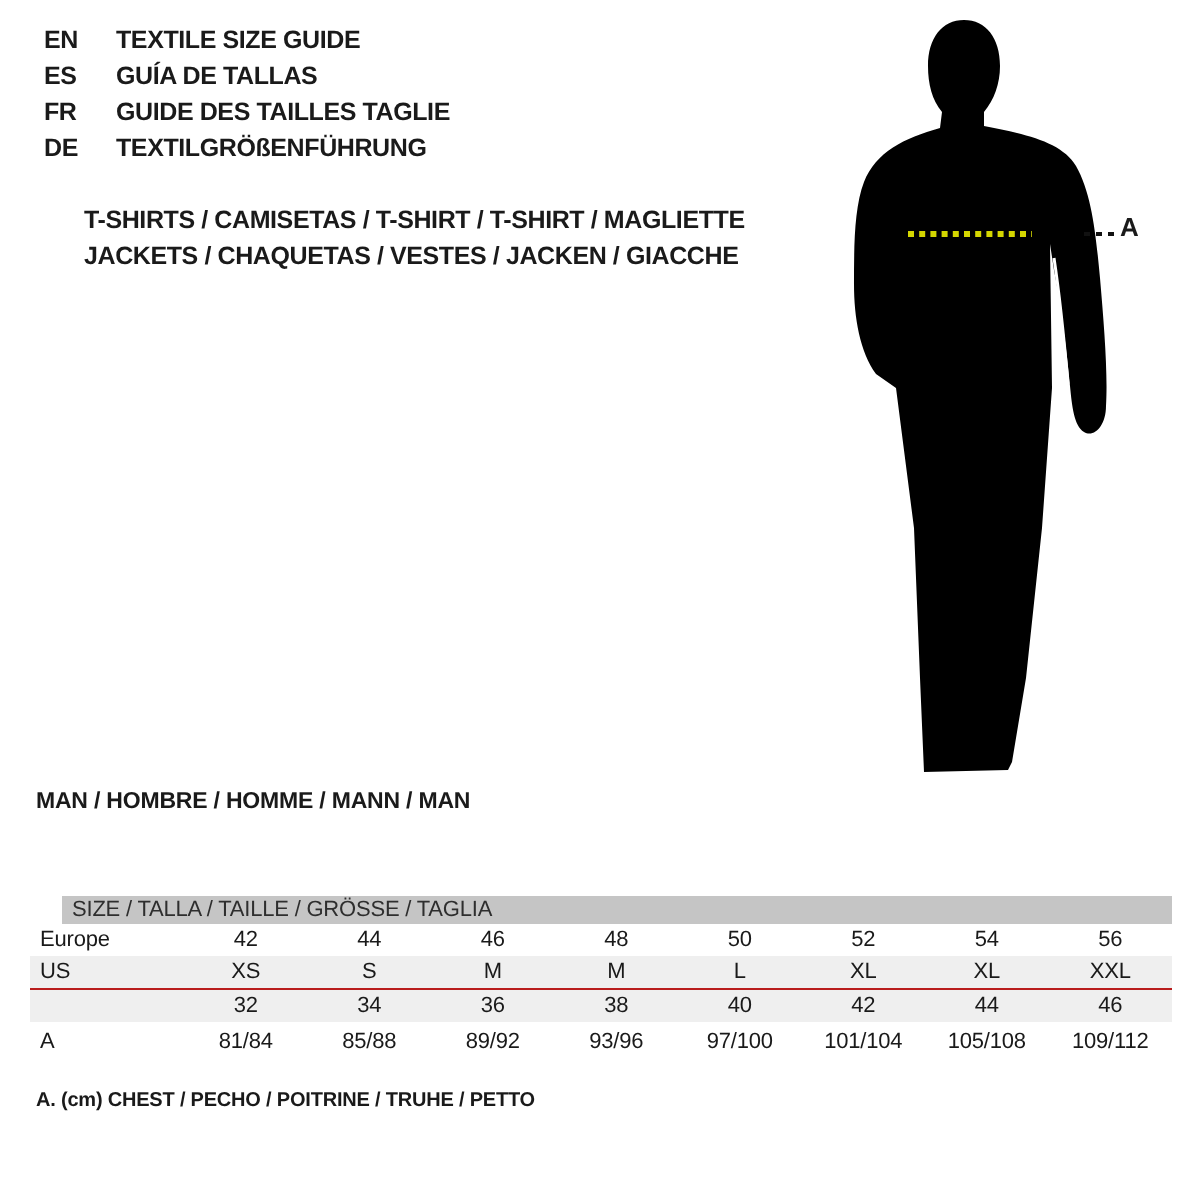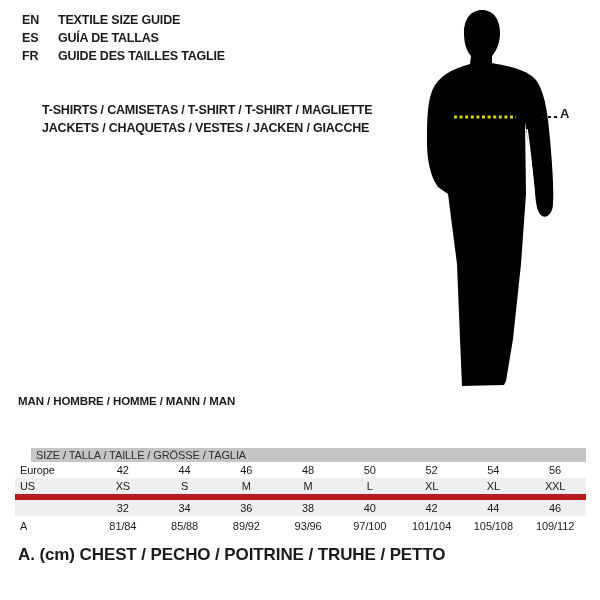--- a/index.html
+++ b/index.html
@@ -26,40 +26,44 @@
   
   .section-title { left:18px; top:395px; font-size:11.5px; font-weight:700; letter-spacing:-0.1px; }
 
   
   .size-table { left:15px; top:448px; width:571px; font-size:11px; letter-spacing:-0.1px; }
   .table-header { height:14px; line-height:14px; padding-left:5px; color:#2e2e2e;margin-left:16px; }
   .trow { display:flex; height:16px; line-height:16px; }
   .row-label { width:72px; padding-left:5px; }
   .cell { flex:1; text-align:center; }
   .row-a { margin-top:2px; }
-  .sep-bottom { border-bottom:6px solid #b91c1c; }
+  .sep-bottom { border-bottom:1px solid #b91c1c; }
 
   
-  .footnote { left:18px; top:545px; font-size:17px; font-weight:700; letter-spacing:-0.1px;text-align:right; }
+  .footnote { left:18px; top:545px; font-size:10px; font-weight:700; letter-spacing:-0.1px;text-align:right; }
 </style>
 </head>
 <body>
 
 <div class="abs lang-list">
   <div class="lang-row">
     <span class="lang-code">EN</span>
     <span>TEXTILE SIZE GUIDE</span>
   </div>
   <div class="lang-row">
     <span class="lang-code">ES</span>
     <span>GUÍA DE TALLAS</span>
   </div>
   <div class="lang-row">
     <span class="lang-code">FR</span>
     <span>GUIDE DES TAILLES TAGLIE</span>
+  </div>
+  <div class="lang-row">
+    <span class="lang-code">DE</span>
+    <span>TEXTILGRÖßENFÜHRUNG</span>
   </div>
 </div>
 
 <div class="abs garments">
   <div>T-SHIRTS / CAMISETAS / T-SHIRT / T-SHIRT / MAGLIETTE</div>
   <div>JACKETS / CHAQUETAS / VESTES / JACKEN / GIACCHE</div>
 </div>
 
 <div class="abs figure-wrap">
   <svg width="175" height="386" viewBox="0 0 175 386" xmlns="http://www.w3.org/2000/svg">

